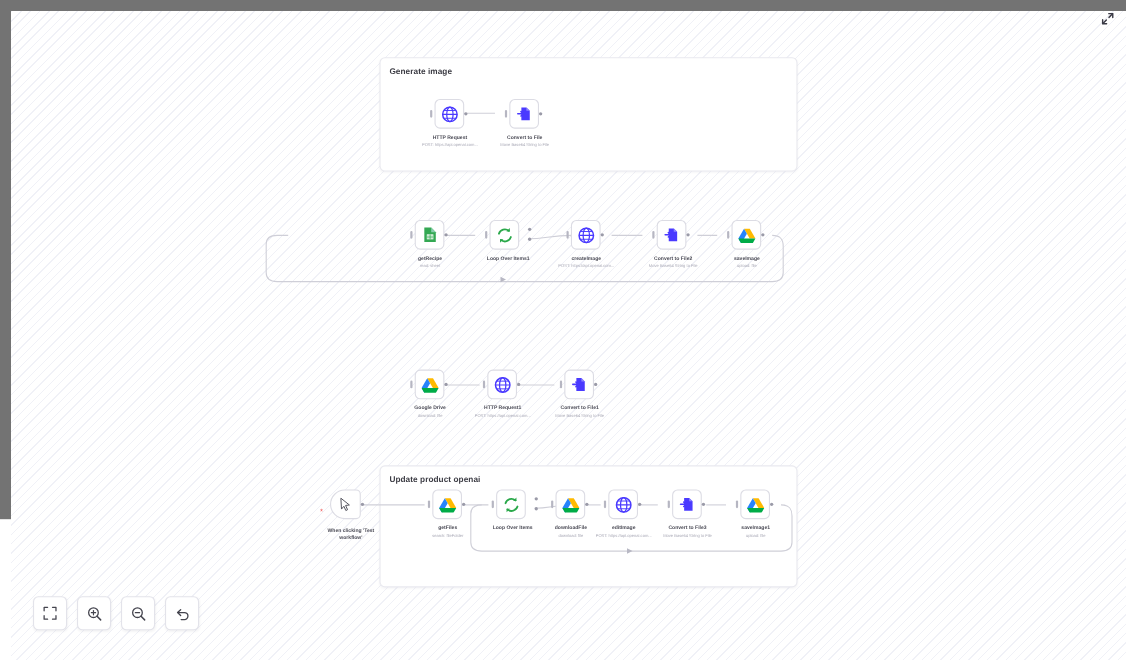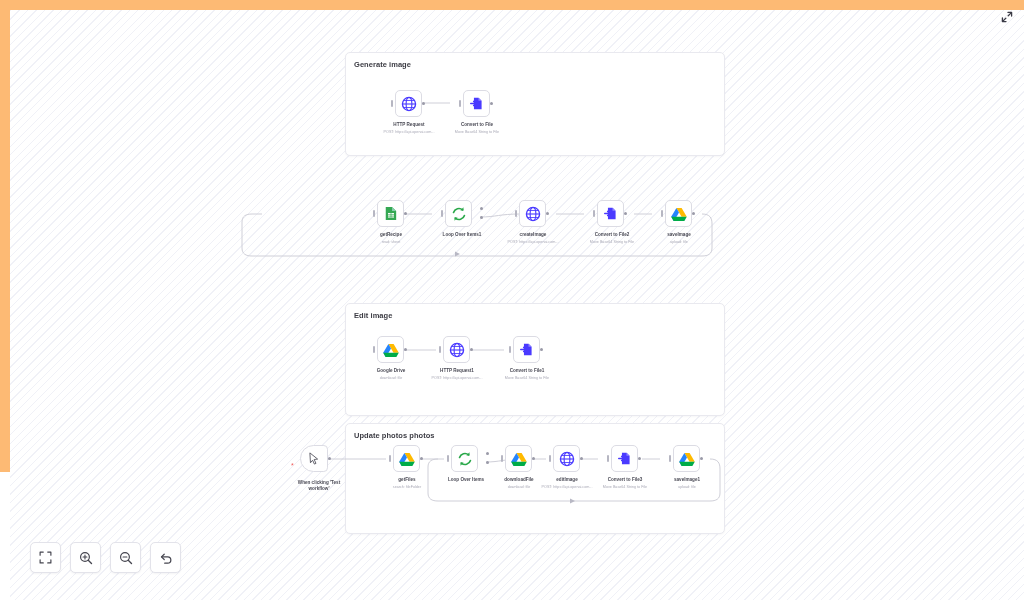--- a/index.html
+++ b/index.html
@@ -2,21 +2,21 @@
 <html><head>
 <meta charset="utf-8">
 <style>
   * { box-sizing: border-box; margin: 0; padding: 0; }
   html, body {
     width: 1024px; height: 610px;
     background: #ffffff;
     font-family: "Liberation Sans", sans-serif;
     overflow: hidden;
   }
-  #app { position: relative; width: 1024px; height: 472px; background:#fdba74; }
+  #app { position: relative; width: 1024px; height: 472px; background:#737373; }
 
   
   #canvas {
     position: absolute;
     left: 10px; top: 10px;
     width: 1014px; height: 590px;
     background-color: #fbfbfd;
     background-image: repeating-linear-gradient(
       -45deg,
       #ffffff 0px, #ffffff 5px,
@@ -272,23 +272,20 @@
         <path d="M7.4 1.1L0.3 13.4l3.6 6.2L11 7.3z" fill="#2684fc"></path>
         <path d="M0.3 13.4h21.4l-3.6 6.2H3.9z" fill="#00ac47"></path>
         <path d="M7.4 1.1h7.2L11 7.3z" fill="#00ac47" opacity="0.0"></path>
       </svg>
     </div>
     <div class="stub" style="left:651px; top:200px;"></div>
     <div class="dot" style="left:682px; top:201.8px;"></div>
     <div class="node-label" style="left:638px; top:222px; width:62px;">saveImage</div>
     <div class="node-sub" style="left:638px; top:230px; width:62px;">upload: file</div>
 
-    <div class="sticky" style="left:335px; top:293px; width:380px; height:113px;">
-      <div class="sticky-title">Edit image</div>
-    </div>
 
     <div class="node" style="left:367px; top:326px;">
       <svg width="16" height="14" viewBox="0 0 22 19">
         <path d="M7.4 1.1h7.2l7.1 12.3h-7.2z" fill="#ffba00"></path>
         <path d="M7.4 1.1L0.3 13.4l3.6 6.2L11 7.3z" fill="#2684fc"></path>
         <path d="M0.3 13.4h21.4l-3.6 6.2H3.9z" fill="#00ac47"></path>
       </svg>
     </div>
     <div class="stub" style="left:363px; top:336px;"></div>
     <div class="dot" style="left:394px; top:337.8px;"></div>
@@ -316,21 +313,21 @@
         <path d="M2.3 9.9h6.4" stroke="#4a3aff" stroke-width="2" stroke-linecap="round"></path>
         <path d="M6.2 7.2l3 2.7-3 2.7" fill="none" stroke="#4a3aff" stroke-width="2" stroke-linecap="round" stroke-linejoin="round"></path>
       </svg>
     </div>
     <div class="stub" style="left:499px; top:336px;"></div>
     <div class="dot" style="left:530px; top:337.8px;"></div>
     <div class="node-label" style="left:480px; top:358px; width:74px;">Convert to File1</div>
     <div class="node-sub" style="left:468px; top:366px; width:98px;">Move Base64 String to File</div>
 
     <div class="sticky" style="left:335px; top:413px; width:380px; height:111px;">
-      <div class="sticky-title">Update photos photos</div>
+      <div class="sticky-title">Update product openai</div>
     </div>
 
     <div class="node trigger" style="left:290px; top:435px;">
       <svg width="12" height="14" viewBox="0 0 14 17">
         <path d="M2 1.1l9.4 7.5-4.2 0.5 2.2 4.7-1.9 0.9-2.2-4.7-2.6 3.1z" fill="#ffffff" stroke="#55555f" stroke-width="1.1" stroke-linejoin="round"></path>
       </svg>
     </div>
     <div class="req-star" style="left:281px; top:452px;">*</div>
     <div class="dot" style="left:318px; top:446.8px;"></div>
     <div class="node-label two-line" style="left:280px; top:470px; width:58px;">When clicking 'Test workflow'</div>

